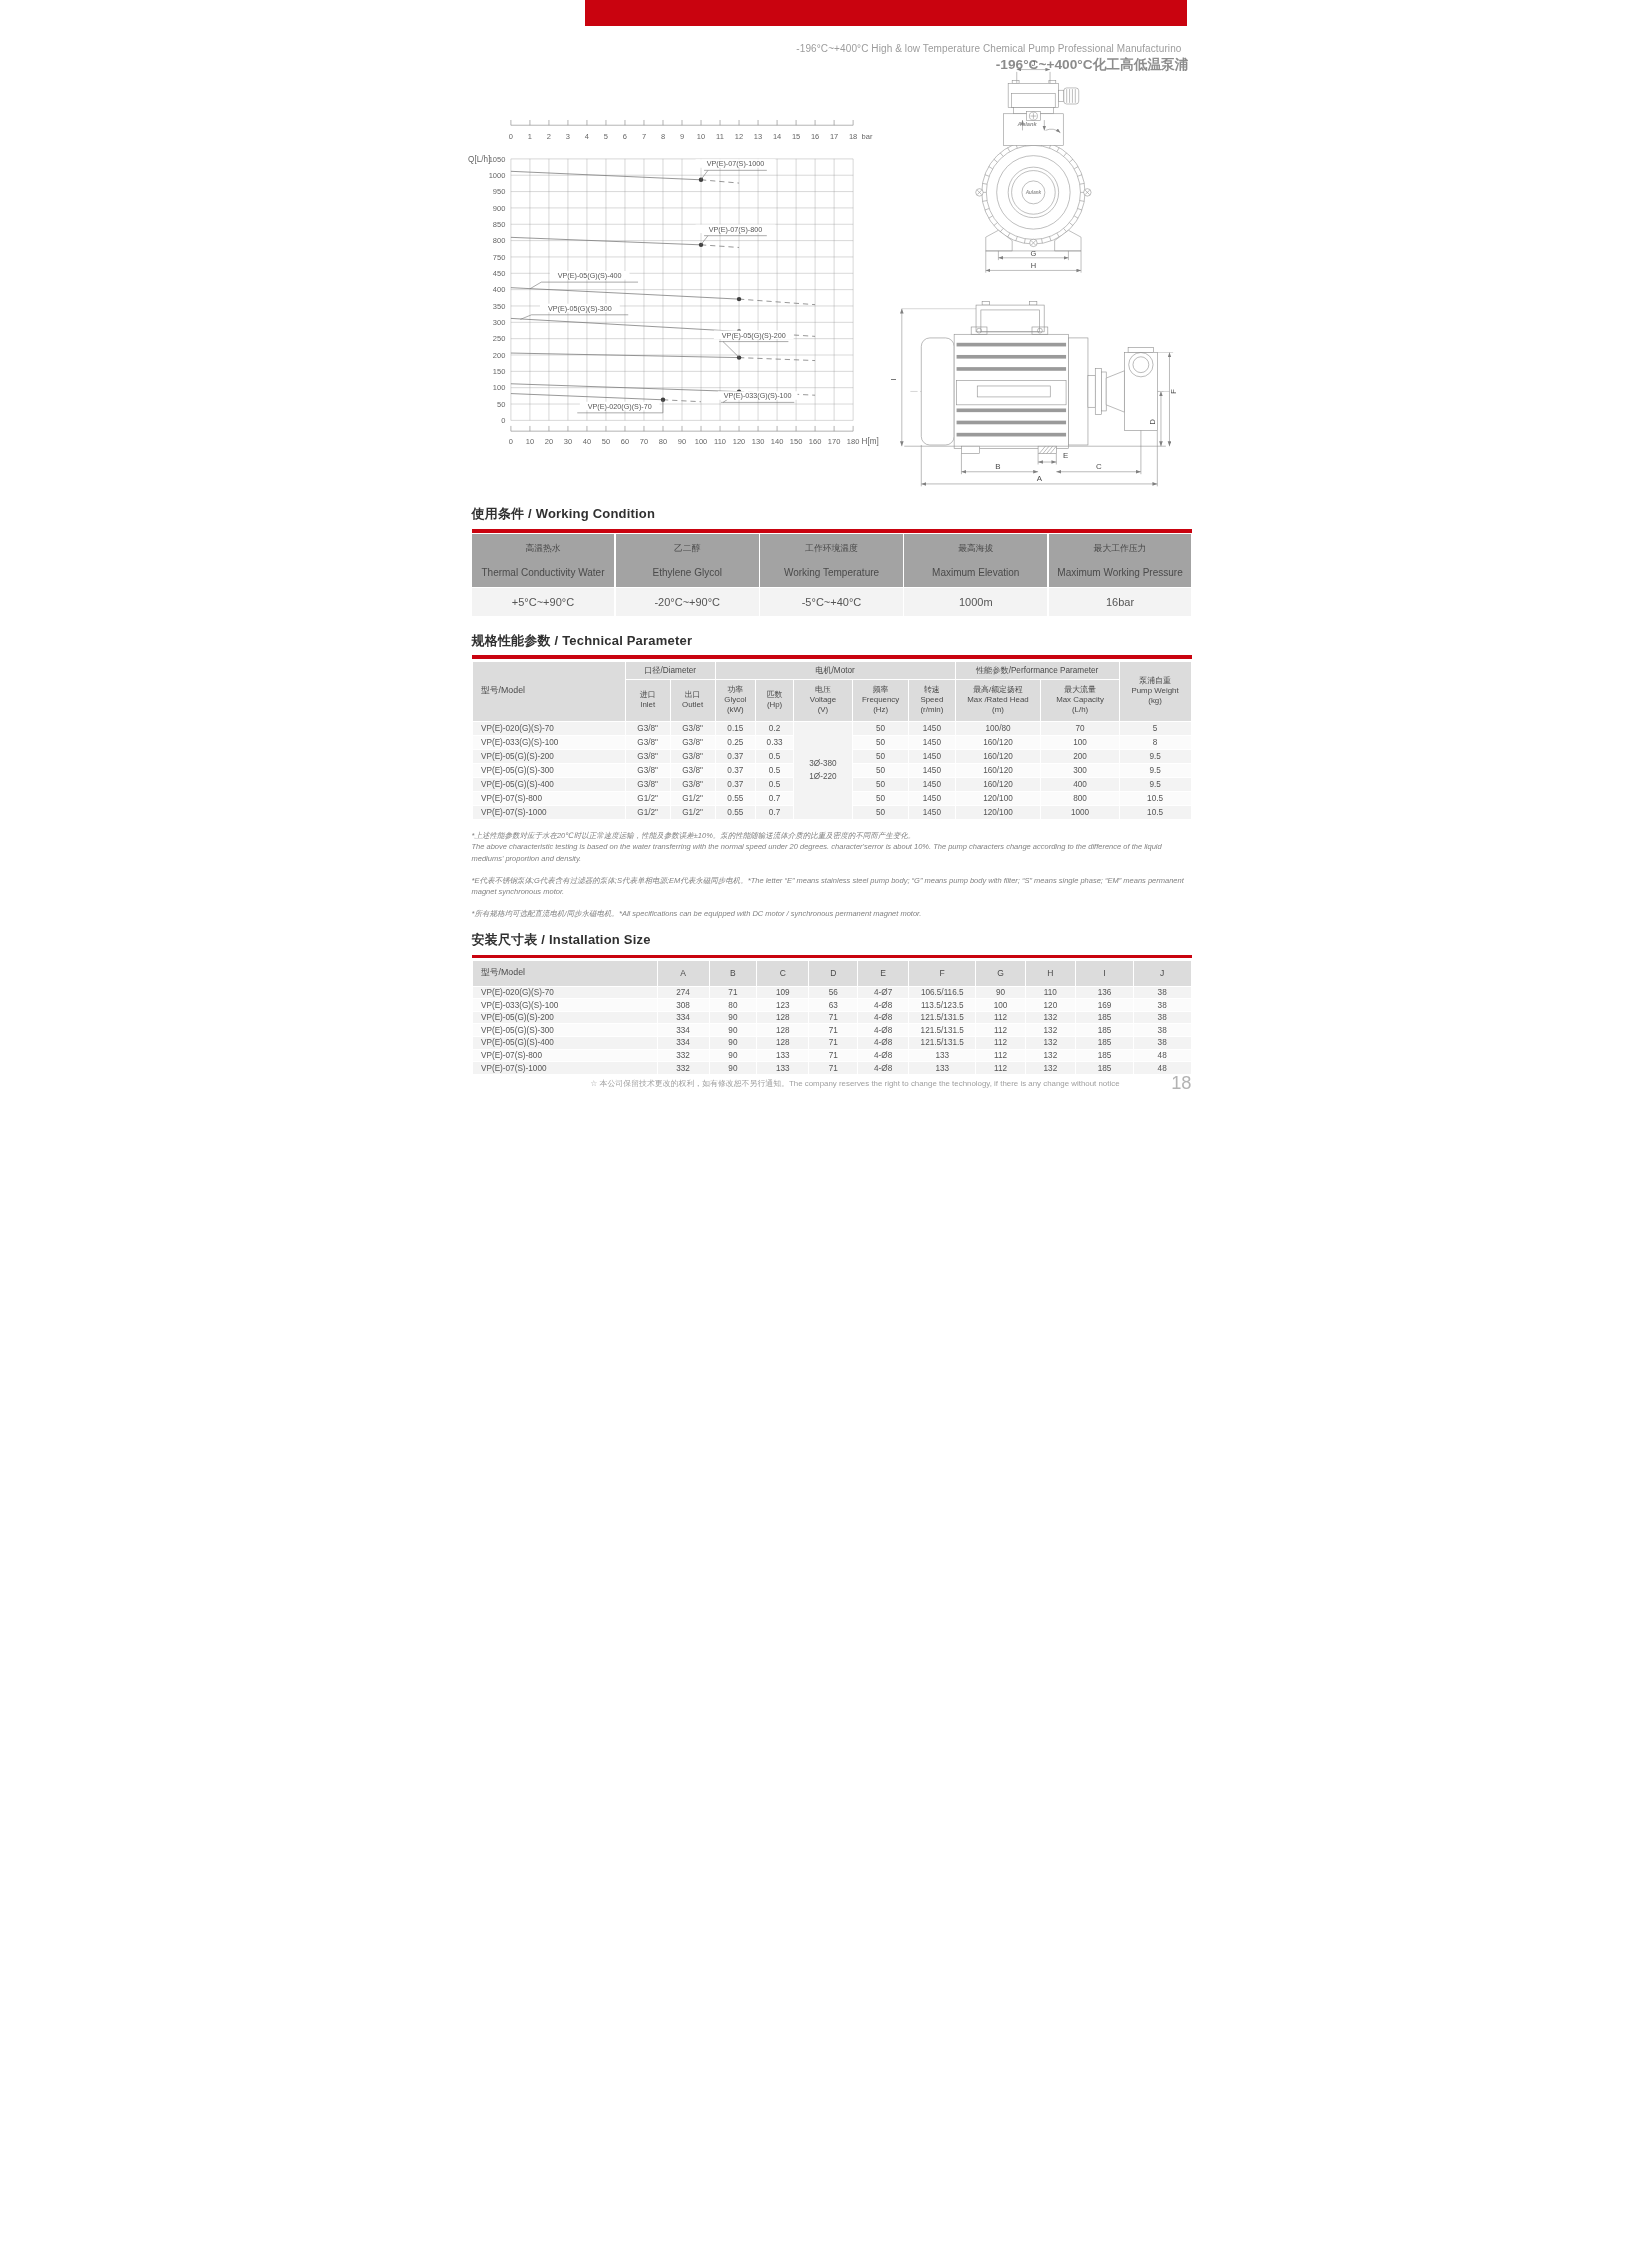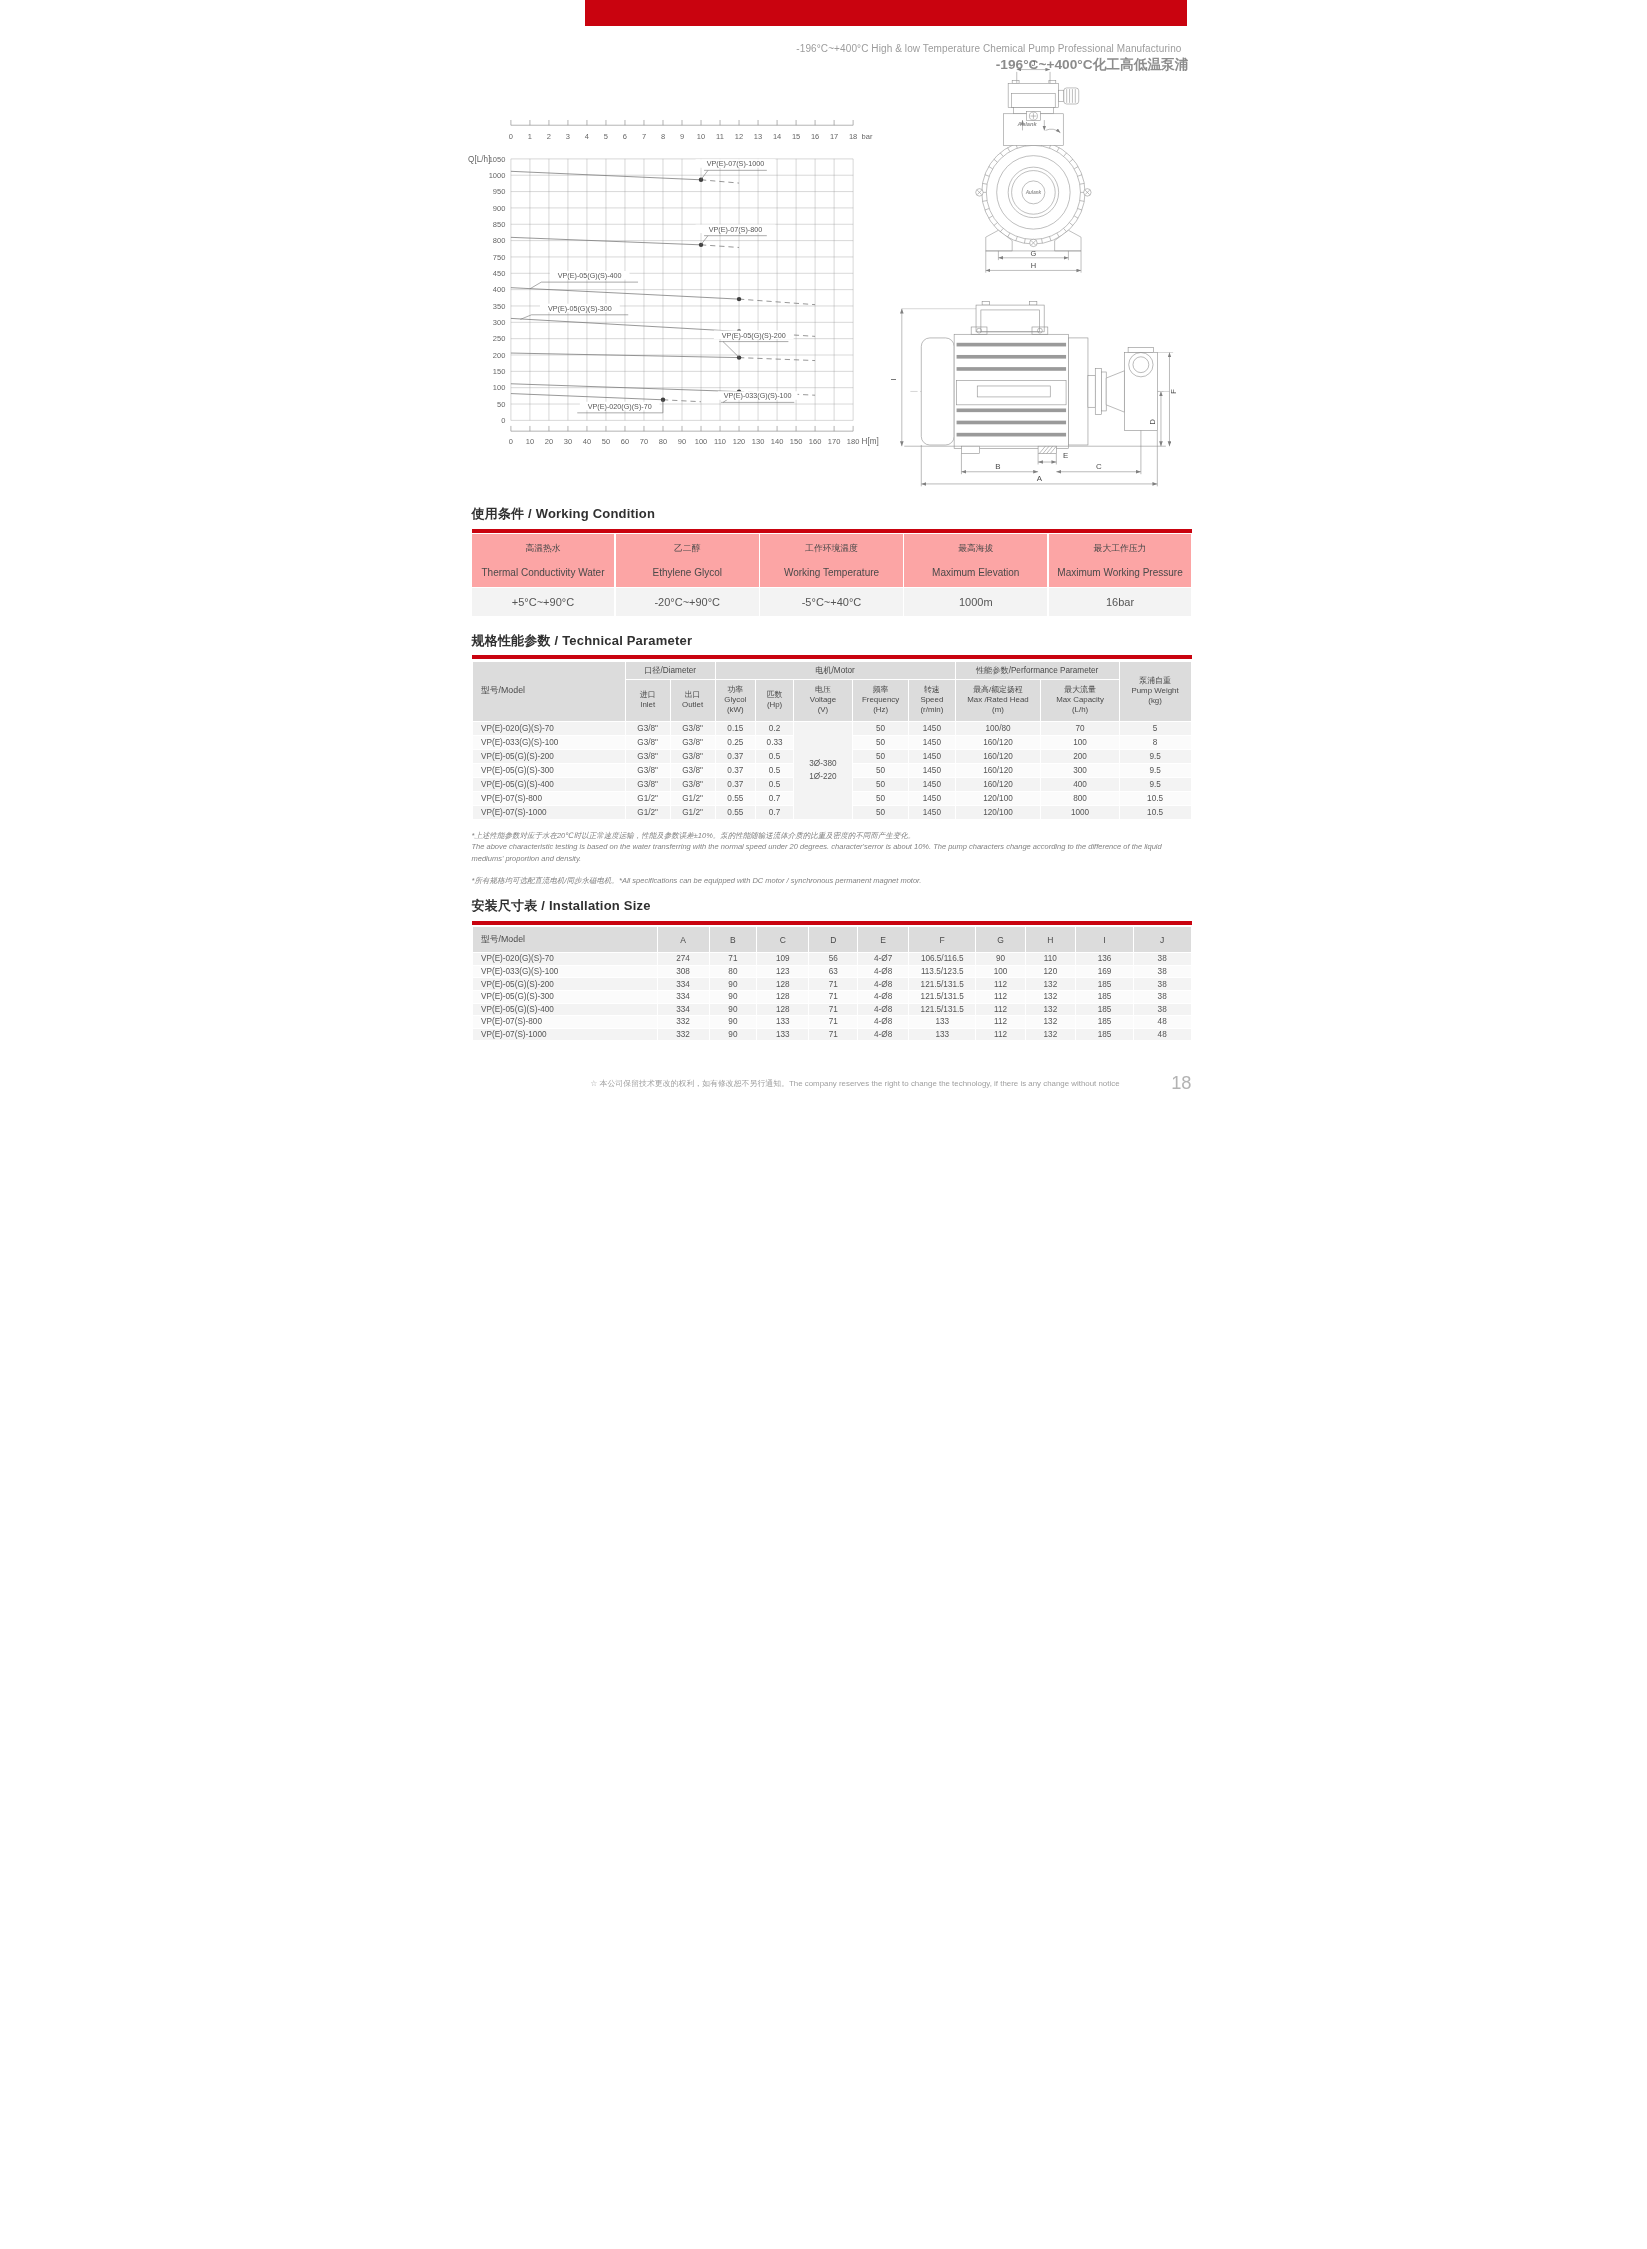--- a/index.html
+++ b/index.html
@@ -20,21 +20,21 @@
   .clabel{font-size:11px;fill:#555;}
   .dimtxt{font-size:13px;fill:#4a4a4a;}
   .brandtxt{font-size:10px;fill:#8f8f8f;font-style:italic;font-weight:700;}
   .brandtxt.small{font-size:8px;}
   
   .content{position:absolute;left:60px;top:505px;width:720px;}
   .sec-title{font-size:13px;font-weight:700;color:#303030;letter-spacing:0.2px;}
   .red-line{height:3.9px;background:#c9030f;margin-top:5.9px;}
   
   .wc-grid{display:grid;grid-template-columns:repeat(5,1fr);gap:1.3px;margin-top:1.3px;}
-  .wc-h{background:#fca5a5;text-align:center;padding:9.2px 2.6px 8.5px;}
+  .wc-h{background:#a3a3a3;text-align:center;padding:9.2px 2.6px 8.5px;}
   .wc-zh{font-size:8.8px;color:#4a4a4a;}
   .wc-en{font-size:10px;color:#4a4a4a;margin-top:12px;}
   .wc-v{background:#f3f3f3;text-align:center;padding:7.9px 2.6px;font-size:11px;color:#555;}
   
   table{border-collapse:separate;border-spacing:1.3px;width:100%;table-layout:fixed;margin-top:1.3px;}
   th,td{font-weight:400;}
   .tech th{background:#dcdcdc;color:#4a4a4a;text-align:center;vertical-align:middle;padding:2px 1.3px;}
   .tech .grp{font-size:8.2px;height:17px;}
   .tech .sub{font-size:7.9px;line-height:1.3;height:41px;}
   .tech .modelh{font-size:8.8px;text-align:left;padding-left:8.5px;}
@@ -677,20 +677,21 @@
               <td>1000</td>
               <td>10.5</td>
             </tr>
           </tbody>
       </table>
     </div>
 
     <div class="notes" id="notes">
         <p class="note">*上述性能参数对应于水在20℃时以正常速度运输，性能及参数误差±10%。泵的性能随输送流体介质的比重及密度的不同而产生变化。
 The above characteristic testing is based on the water transferring with the normal speed under 20 degrees.  character'serror is about 10%. The pump characters change according to the difference of the liquid mediums' proportion and density.</p>
+        <p class="note">*E代表不锈钢泵体;G代表含有过滤器的泵体;S代表单相电源;EM代表永磁同步电机。*The letter “E” means stainless steel pump body; “G” means pump body with filter; “S” means single phase; “EM” means permanent magnet synchronous motor.</p>
         <p class="note">*所有规格均可选配直流电机/同步永磁电机。*All specifications can be equipped with DC motor / synchronous permanent magnet motor.</p>
       </div>
 
     <div class="install-sec">
       <div class="sec-title">安装尺寸表 / Installation Size</div>
       <div class="red-line"></div>
       <table class="inst" id="inst-table">
         <colgroup>
           <col style="width:26%">
             <col style="width:7.2%">

